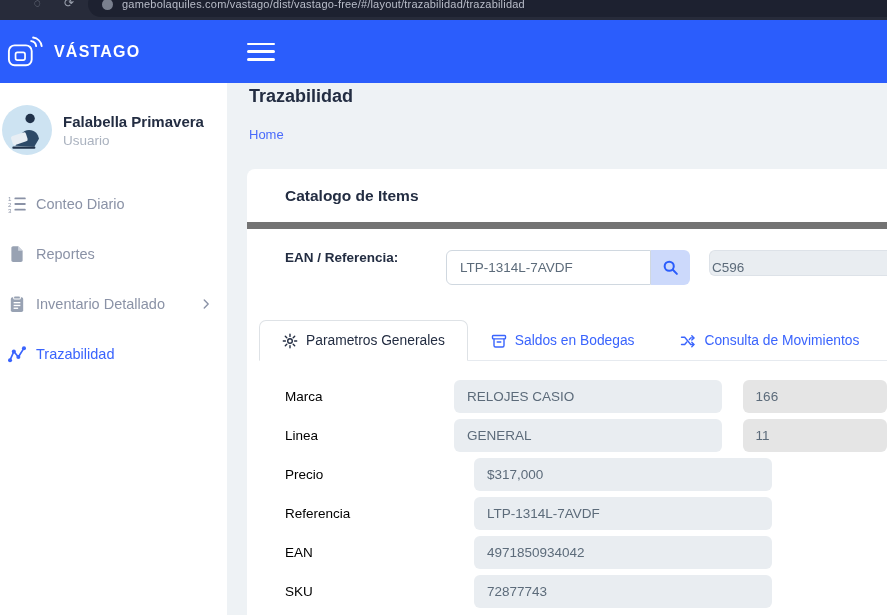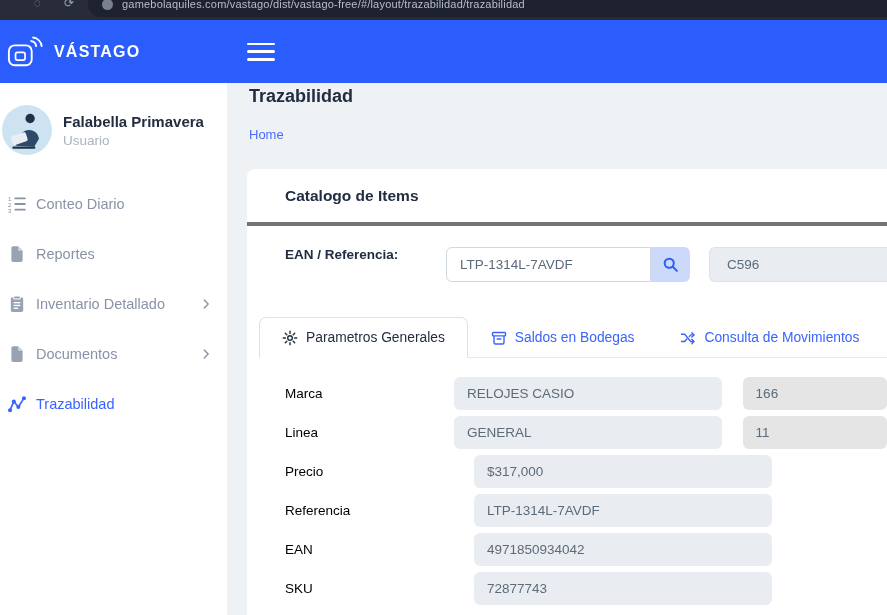--- a/index.html
+++ b/index.html
@@ -39,33 +39,33 @@
   .menu-item .mi-label { margin-left:10px; font-size:14.5px; }
   .menu-item .mi-chevron { margin-left:auto; width:14px; height:14px; }
   .menu-item.active { color:#3a64fd; }
 
   .main { flex:1; padding-left:20px; overflow:hidden; display:flex; flex-direction:column; }
   .page-head { padding-top:3px; padding-left:2px; }
   .page-title { font-size:18px; font-weight:700; color:#232d42; }
   .breadcrumb { margin-top:20px; font-size:13px; color:#4a6bfb; cursor:pointer; display:inline-block; }
 
   .card { margin-top:26px; flex:1; background:#fff; border-radius:8px 0 0 0; }
-  .card-header { padding:18px 38px 17px; border-bottom:4px solid #737373; }
+  .card-header { padding:18px 38px 17px; border-bottom:7px solid #737373; }
   .card-title { font-size:15.5px; font-weight:700; color:#232d42; }
   .card-body { padding-top:21px; }
 
   .search-row { display:flex; align-items:flex-start; margin-left:38px; }
   .search-label { width:161px; font-size:13.5px; font-weight:700; color:#232d42; }
   .search-input { width:205px; height:35px; border:1px solid #d0d8e0; border-radius:6px 0 0 6px;
     padding:0 13px; font-size:13.5px; color:#5c6b7a; outline:none;
     font-family:"Liberation Sans", sans-serif; background:#fff; }
   .search-btn { width:39px; height:35px; border:none; background:#ccd9fb; border-radius:0 6px 6px 0;
     cursor:pointer; display:flex; align-items:center; justify-content:center; }
-  .code-box { margin-left:19px; flex:1; height:35px; background:#e9edf1; border:1px solid #dde2e8;
-    border-radius:6px 0 0 6px; border-right:none; line-height:33px; padding-left:17px;
+  .code-box { margin-left:19px; flex:1; height:26px; background:#e9edf1; border:1px solid #dde2e8;
+    border-radius:6px 0 0 6px; border-right:none; line-height:33px; padding-left:2px;
     font-size:13.5px; color:#5c6b7a; }
 
   .tabs { display:flex; align-items:flex-end; margin:35px 0 0 12px; border-bottom:1px solid #e6eaef; }
   .tab { display:flex; align-items:center; gap:8px; height:41px; padding:0 22px;
     font-size:13.8px; color:#3a64fd; cursor:pointer; border:1px solid transparent;
     border-radius:7px 7px 0 0; margin-bottom:-1px; }
   .tab.active { background:#fff; color:#232d42; border-color:#dee2e6; border-bottom-color:#fff; }
   .tab .tab-icon { width:16px; height:16px; }
 
   .form { margin:19px 0 0 38px; }
@@ -150,30 +150,20 @@
                 <line x1="5" y1="6.8" x2="11" y2="6.8"></line>
                 <line x1="5" y1="9.3" x2="11" y2="9.3"></line>
                 <line x1="5" y1="11.8" x2="9" y2="11.8"></line>
               </g>
             </svg></span>
           <span class="mi-label">Inventario Detallado</span>
           <span class="mi-chevron"><svg viewBox="0 0 16 16" fill="none" stroke="#8a92a6" stroke-width="1.6" stroke-linecap="round" stroke-linejoin="round">
               <path d="M6 3.5 10.5 8 6 12.5"></path>
             </svg></span>
         </li>
-        <li class="menu-item">
-          <span class="mi-icon"><svg viewBox="0 0 16 16">
-              <path d="M3 2.5C3 1.7 3.7 1 4.5 1H9l4 4v8.5c0 .8-.7 1.5-1.5 1.5h-7C3.7 15 3 14.3 3 13.5z" fill="#98a2b3"></path>
-              <path d="M9 1v4h4z" fill="#cdd3dd"></path>
-            </svg></span>
-          <span class="mi-label">Documentos</span>
-          <span class="mi-chevron"><svg viewBox="0 0 16 16" fill="none" stroke="#8a92a6" stroke-width="1.6" stroke-linecap="round" stroke-linejoin="round">
-              <path d="M6 3.5 10.5 8 6 12.5"></path>
-            </svg></span>
-        </li>
         <li class="menu-item active">
           <span class="mi-icon"><svg viewBox="0 0 16 16">
               <path d="M1.8 13.5 5.2 5.8 9.2 10.6 14.2 2.8" fill="none" stroke="#3a64fd" stroke-width="1.5" stroke-linejoin="round"></path>
               <g fill="#3a64fd">
                 <circle cx="1.8" cy="13.5" r="1.8"></circle>
                 <circle cx="5.2" cy="5.8" r="1.8"></circle>
                 <circle cx="9.2" cy="10.6" r="1.8"></circle>
                 <circle cx="14.2" cy="2.8" r="1.8"></circle>
               </g>
             </svg></span>

